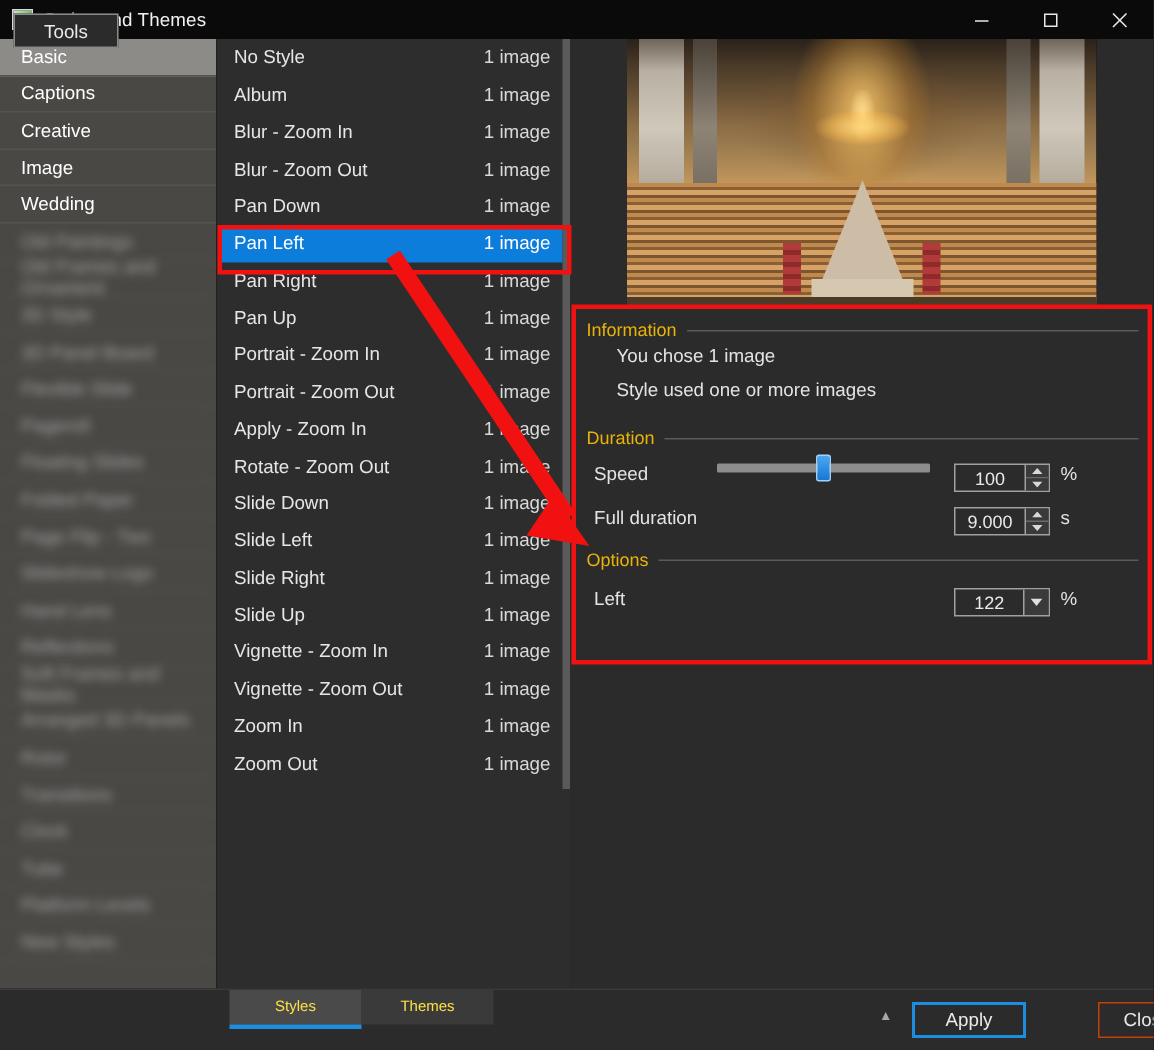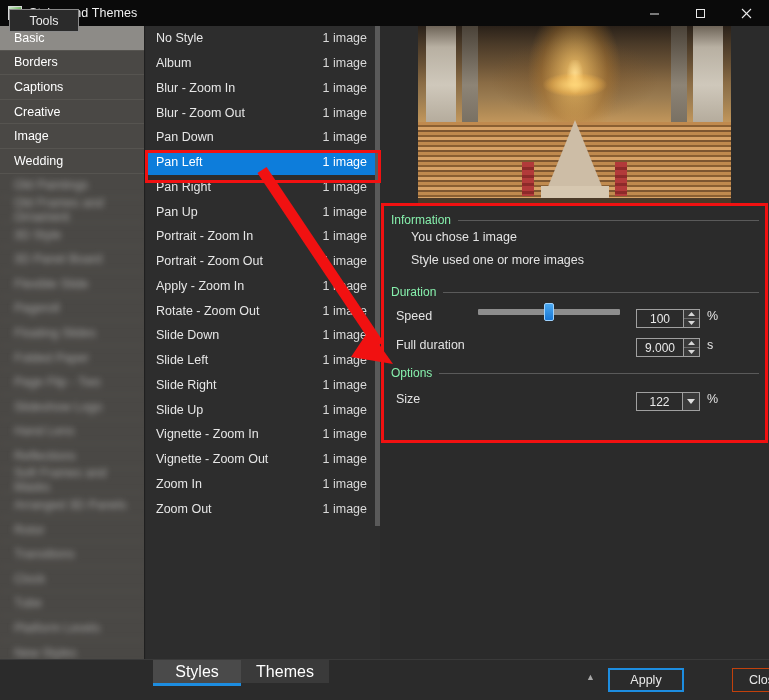--- a/index.html
+++ b/index.html
@@ -181,21 +181,21 @@
   .preview .redrow.b { right: 104px; }
   .preview .floorstrip {
     position: absolute; left: 0; right: 0; bottom: 0; height: 6px;
     background: #4b3a28;
   }
 
   
   .group { position: absolute; left: 10px; width: 368px; }
   .group-head {
     display: flex; align-items: center; gap: 7px;
-    color: #86efac; font-size: 12px;
+    color: #eab308; font-size: 12px;
   }
   .group-head .rule {
     flex: 1; height: 1px; background: #5a5a5a;
   }
   .info-line {
     color: #e3e3e3; font-size: 12.5px;
     margin-left: 20px;
   }
   .field-row {
     display: flex; align-items: flex-start;
@@ -266,21 +266,21 @@
     color: #eaeaea; font-size: 12.5px;
     display: flex; align-items: center; justify-content: center;
   }
   .tabs {
     position: absolute; left: 153px; top: 660px;
     display: flex;
   }
   .tab {
     width: 88px; height: 23px;
     display: flex; align-items: center; justify-content: center;
-    color: #ffffff; font-size: 16px;
+    color: #fde047; font-size: 10px;
     background: #4a4a4a;
     position: relative;
   }
   .tab.inactive { background: #3a3a3a; }
   .tab.active::after {
     content: ""; position: absolute; left: 0; bottom: -3px;
     width: 88px; height: 3px; background: #1d8de0;
   }
   .collapse-arrow {
     position: absolute; left: 586px; top: 672px;
@@ -332,23 +332,20 @@
             <line x1="1" y1="1" x2="10" y2="10" stroke="#e8e8e8" stroke-width="1.1"></line>
             <line x1="10" y1="1" x2="1" y2="10" stroke="#e8e8e8" stroke-width="1.1"></line>
           </svg>
       </div>
     </div>
   </div>
 
   <div class="sidebar" id="sidebar">
       <div class="side-item active">
         <span>Basic</span>
-      </div>
-      <div class="side-item">
-        <span>Borders</span>
       </div>
       <div class="side-item">
         <span>Captions</span>
       </div>
       <div class="side-item">
         <span>Creative</span>
       </div>
       <div class="side-item">
         <span>Image</span>
       </div>
@@ -580,21 +577,21 @@
         <span class="unit">s</span>
       </div>
     </div>
 
     <div class="group" style="top:340px;">
       <div class="group-head">
         <span>Options</span>
         <span class="rule"></span>
       </div>
       <div class="field-row" style="margin-top:12px;">
-        <span class="field-label" style="width:240px;">Size</span>
+        <span class="field-label" style="width:240px;">Left</span>
         <div class="combo">
           <span class="val">122</span>
           <div class="chev">
             <svg width="8" height="5" viewBox="0 0 8 5">
                 <polygon points="0,0 8,0 4,5" fill="#e0e0e0"></polygon>
               </svg>
           </div>
         </div>
         <span class="unit">%</span>
       </div>

